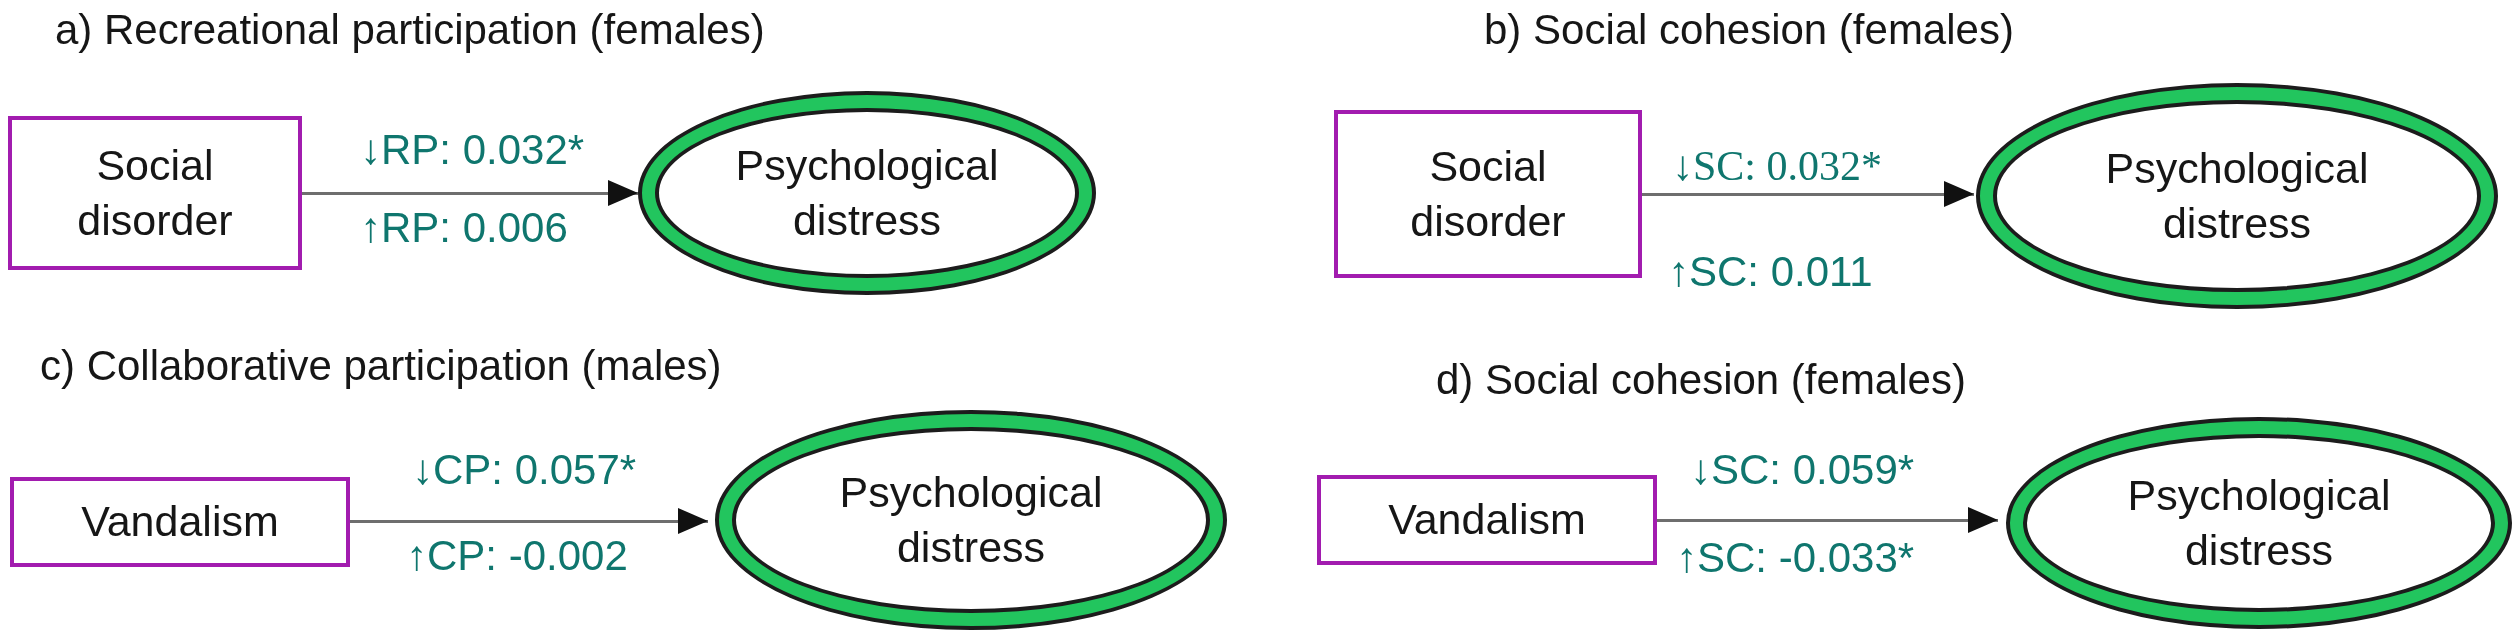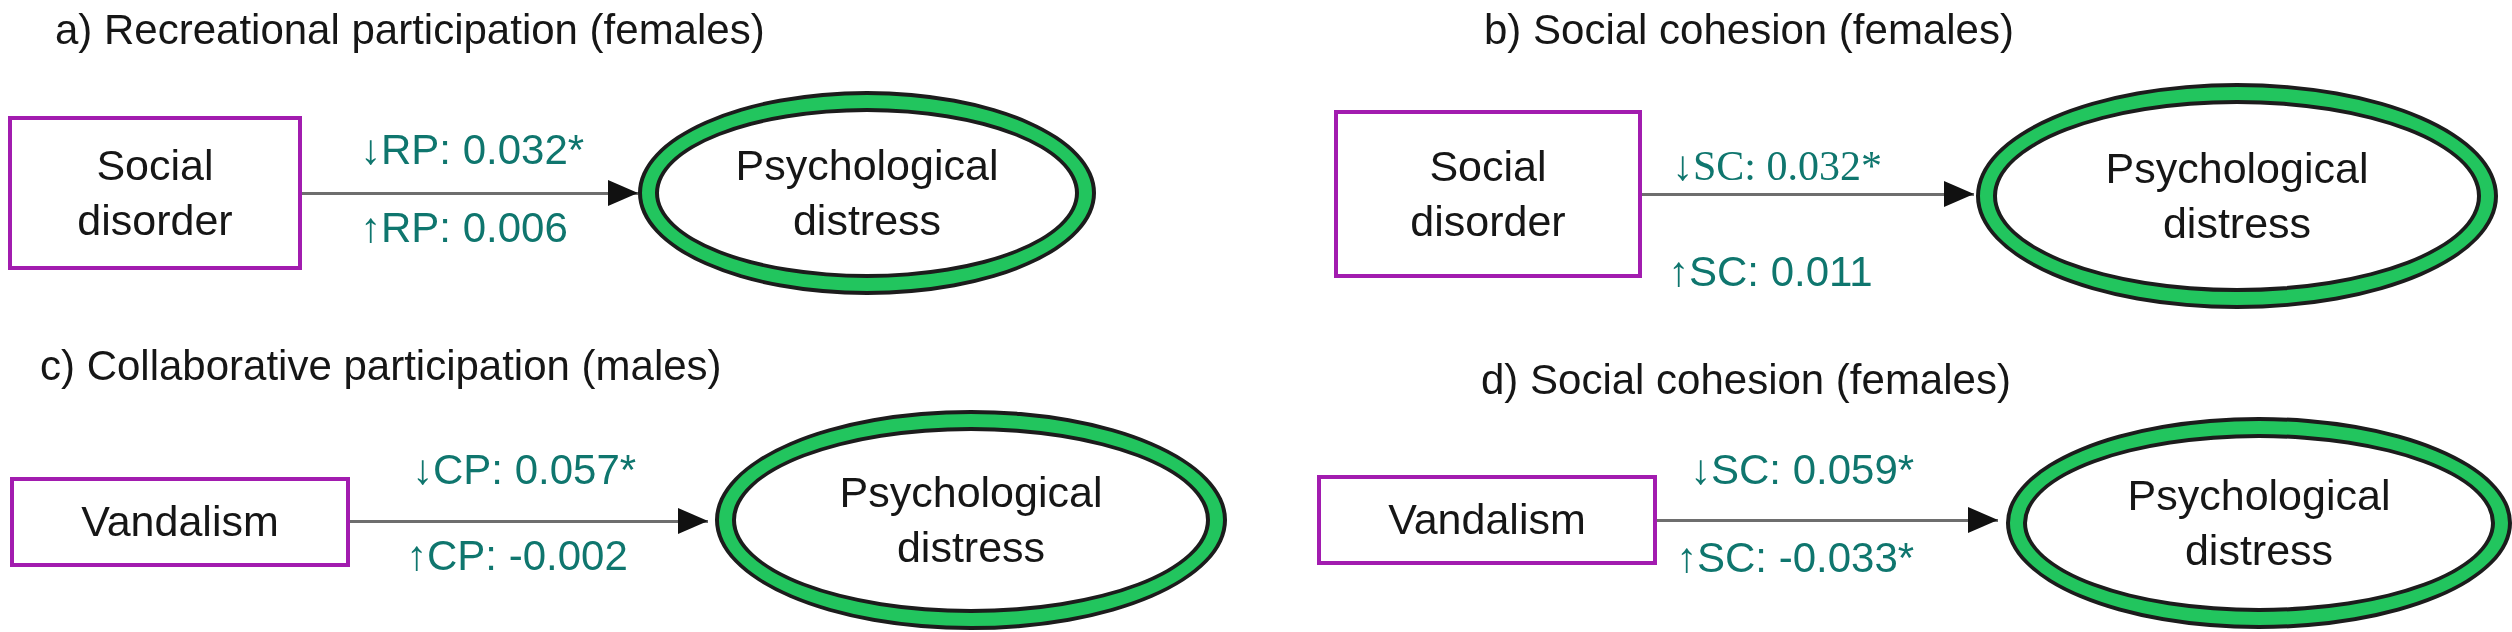--- a/index.html
+++ b/index.html
@@ -101,21 +101,21 @@
   
   .pc-title { left: 40px;  top: 342px; }
   .pc-box   { left: 10px;  top: 477px; width: 340px; height: 90px; }
   .pc-line  { left: 350px; top: 520px; width: 358px; }
   .pc-head  { left: 678px; top: 508px; }
   .pc-up    { left: 412px; top: 446px; }
   .pc-down  { left: 406px; top: 532px; }
   .pc-ell   { left: 715px; top: 410px; width: 512px; height: 220px; }
 
   
-  .pd-title { left: 1481px; top: 356px; }
+  .pd-title { left: 1436px; top: 356px; }
   .pd-box   { left: 1317px; top: 475px; width: 340px; height: 90px; }
   .pd-line  { left: 1657px; top: 519px; width: 341px; }
   .pd-head  { left: 1968px; top: 507px; }
   .pd-up    { left: 1690px; top: 446px; }
   .pd-down  { left: 1676px; top: 534px; }
   .pd-ell   { left: 2006px; top: 417px; width: 506px; height: 212px; }
 </style>
 </head>
 <body>
 

